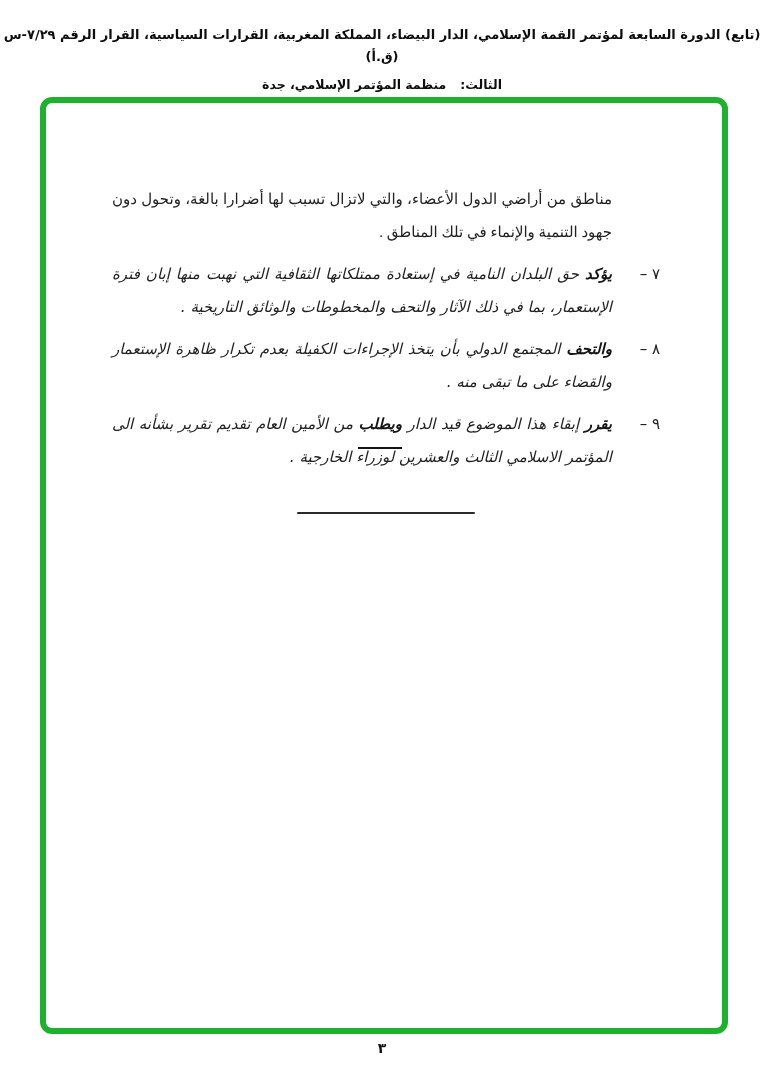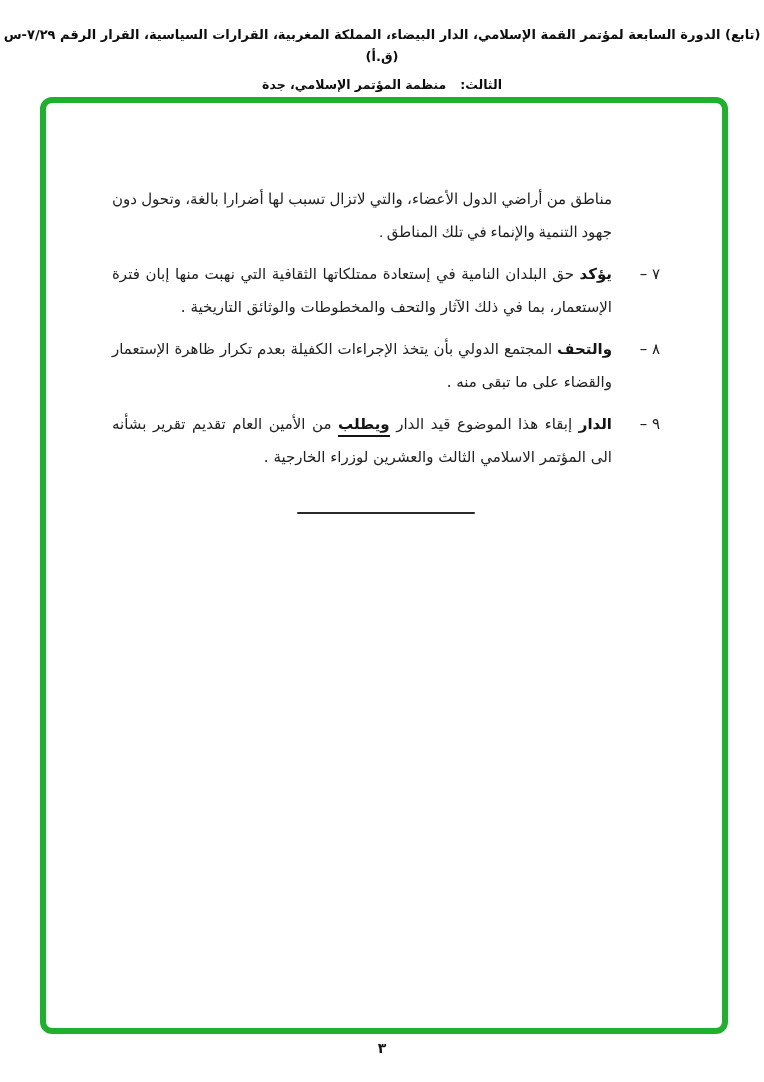--- a/index.html
+++ b/index.html
@@ -26,24 +26,24 @@
   }
   .cont-para{
     margin:0 48px 9px 0;padding:0;
     text-align:justify;text-align-last:start;font-family:Liberation Serif, serif;
   }
   .item{display:flex;margin:0 0 9px 0;}
   .item .num{
     flex:0 0 48px;white-space:nowrap;
   }
   .item .itext{
-    flex:1;text-align:justify;text-align-last:start;
+    flex:1;text-align:justify;text-align-last:start;font-style:italic;
   }
   .lead{font-weight:bold;color:#151515;}
-  .lead.underlined{border-bottom:2px solid #151515;padding-bottom:2px;}
+  .lead.underlined{border-bottom:2px solid #151515;padding-bottom:14px;}
   .divider{
     margin:38px auto 0 auto;width:178px;height:0;
     border-top:2.5px solid #2a2a2a;border-radius:2px;
   }
   .page-number{
     position:absolute;left:0;top:1040px;width:764px;text-align:center;
     font-size:14px;font-weight:bold;color:#111;
   }
 </style>
 </head>
@@ -67,20 +67,20 @@
     <span class="itext"><b class="lead">يؤكد</b><span> حق البلدان النامية في إستعادة ممتلكاتها الثقافية التي نهبت منها إبان فترة الإستعمار، بما في ذلك الآثار والتحف والمخطوطات والوثائق التاريخية .</span></span>
   </div>
 
   <div class="item">
     <span class="num"><span>٨</span> <span>–</span></span>
     <span class="itext"><b class="lead">والتحف</b><span> المجتمع الدولي بأن يتخذ الإجراءات الكفيلة بعدم تكرار ظاهرة الإستعمار والقضاء على ما تبقى منه .</span></span>
   </div>
 
   <div class="item">
     <span class="num"><span>٩</span> <span>–</span></span>
-    <span class="itext"><b class="lead">الدار</b><span> إبقاء هذا الموضوع قيد الدار </span><b class="lead underlined">ويطلب</b><span> من الأمين العام تقديم تقرير بشأنه الى المؤتمر الاسلامي الثالث والعشرين لوزراء الخارجية .</span></span>
+    <span class="itext"><b class="lead">يقرر</b><span> إبقاء هذا الموضوع قيد الدار </span><b class="lead underlined">ويطلب</b><span> من الأمين العام تقديم تقرير بشأنه الى المؤتمر الاسلامي الثالث والعشرين لوزراء الخارجية .</span></span>
   </div>
 
   <div class="divider" style="border-top-color: rgb(42, 42, 42);"></div>
 
 </div>
 
 <div class="page-number">٣</div>
 
 </body></html>

